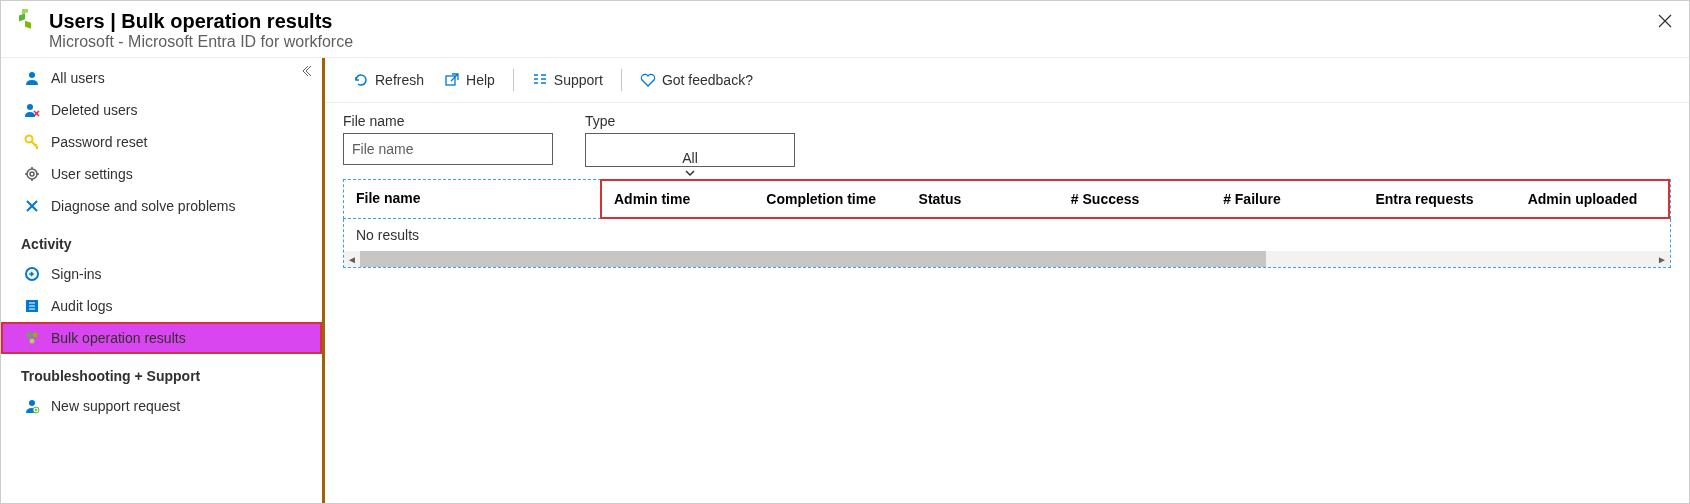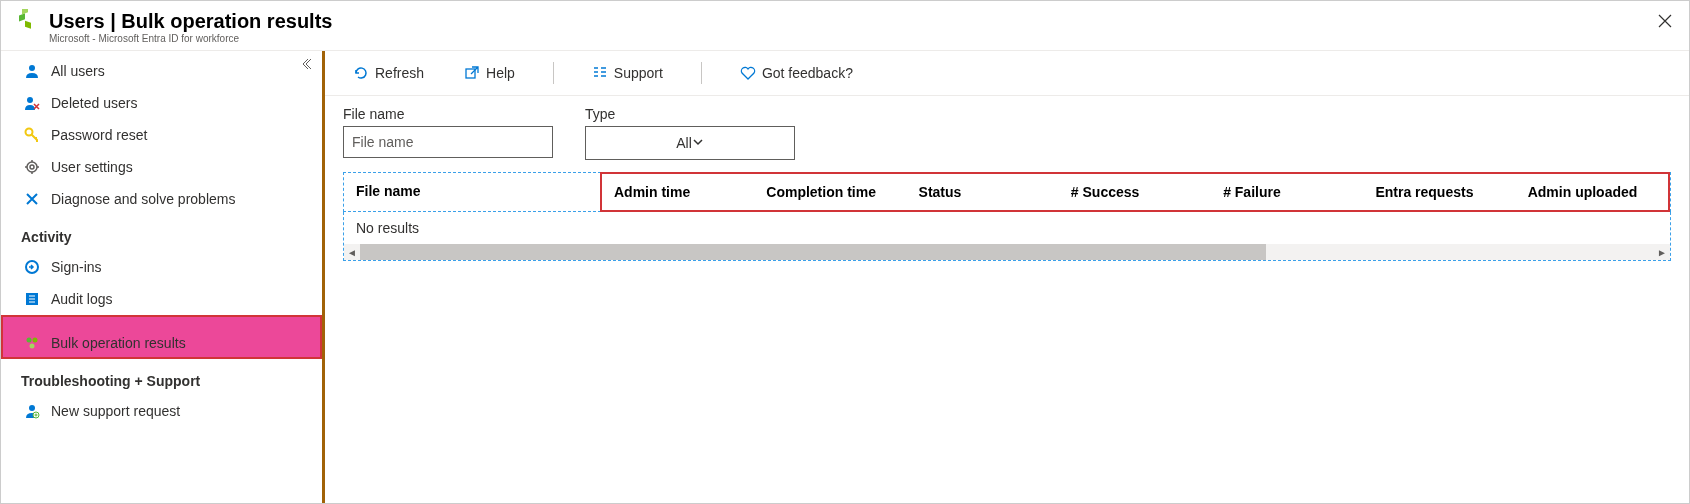--- a/index.html
+++ b/index.html
@@ -23,21 +23,21 @@
   
   .header {
     display: flex;
     align-items: flex-start;
     padding: 8px 14px 6px 14px;
     position: relative;
   }
   .header-icon svg { width: 24px; height: 24px; }
   .header-titles { margin-left: 10px; }
   .header-title { font-size: 20px; font-weight: 600; line-height: 24px; color:#000; }
-  .header-sub { font-size: 10px; color: #605e5c; margin-top: 0px; }
+  .header-sub { font-size: 16px; color: #605e5c; margin-top: 0px; }
   .close-btn {
     position: absolute; right: 12px; top: 8px;
     width: 24px; height: 24px;
     display:flex; align-items:center; justify-content:center;
     cursor:pointer; color:#323130;
   }
 
   
   .body {
     flex: 1;
@@ -60,23 +60,23 @@
     cursor:pointer;
     font-size: 14px;
   }
   .nav-item {
     display:flex; align-items:center;
     padding: 7px 12px 7px 22px;
     cursor:pointer;
     color:#323130;
   }
   .nav-item.selected {
-    background:#ec4899;
+    background:#d946ef;
     border: 2px solid #d13438;
-    padding: 17px 10px 5px 20px;
+    padding: 5px 10px 5px 20px;
   }
   .nav-icon {
     width: 18px; height:18px;
     display:flex; align-items:center; justify-content:center;
     margin-right: 10px;
   }
   .nav-section {
     font-weight:600;
     padding: 14px 12px 6px 20px;
     color:#323130;
@@ -84,21 +84,21 @@
 
   
   .main {
     flex:1;
     display:flex;
     flex-direction:column;
   }
   .toolbar {
     display:flex; align-items:center;
     padding: 10px 18px;
-    gap: 20px;
+    gap: 0;
     border-bottom: 1px solid #edebe9;
   }
   .tb-btn {
     display:flex; align-items:center;
     gap:6px;
     padding: 4px 10px;
     cursor:pointer;
     color:#323130;
   }
   .tb-btn .tb-icon { color:#0078d4; display:flex; }
@@ -118,23 +118,24 @@
     border:1px solid #605e5c;
     padding: 0 8px;
     font-size:14px;
     color:#323130;
     outline:none;
   }
   .text-input::placeholder { color:#605e5c; }
   .select {
     width: 210px; height:32px;
     border:1px solid #605e5c;
-    display:flex; align-items:center; justify-content:center;
+    display:flex; align-items:center; justify-content:flex-start;
     padding: 16px 8px;
     cursor:pointer;
+    flex-direction:column;
   }
 
   
   .table-wrap {
     margin: 0 18px;
   }
   .thead {
     display:flex;
     border: 1px dashed #3aa0e9;
     font-weight:600;

